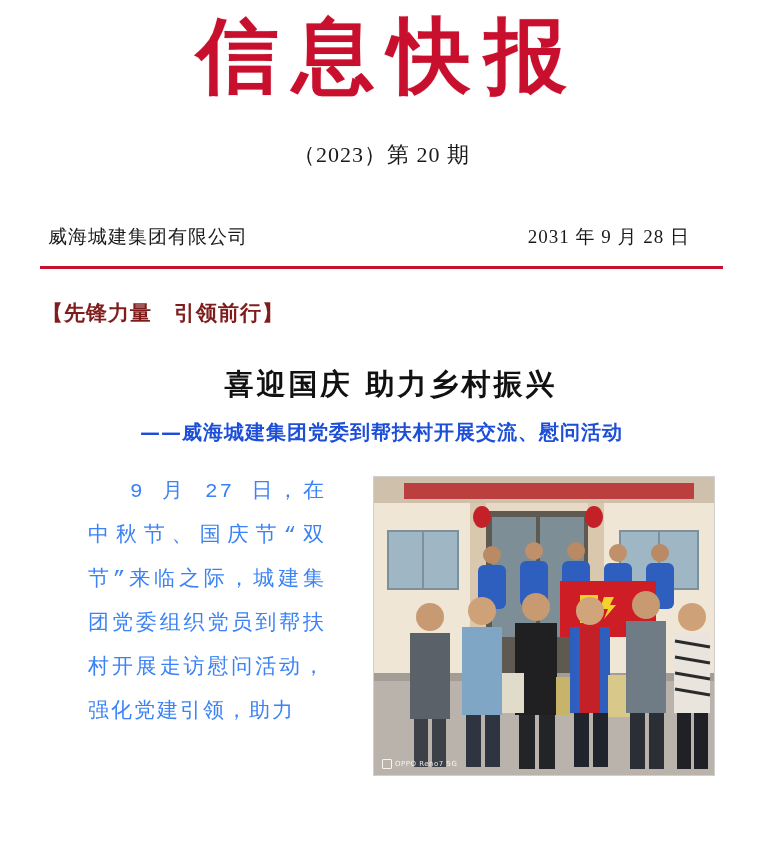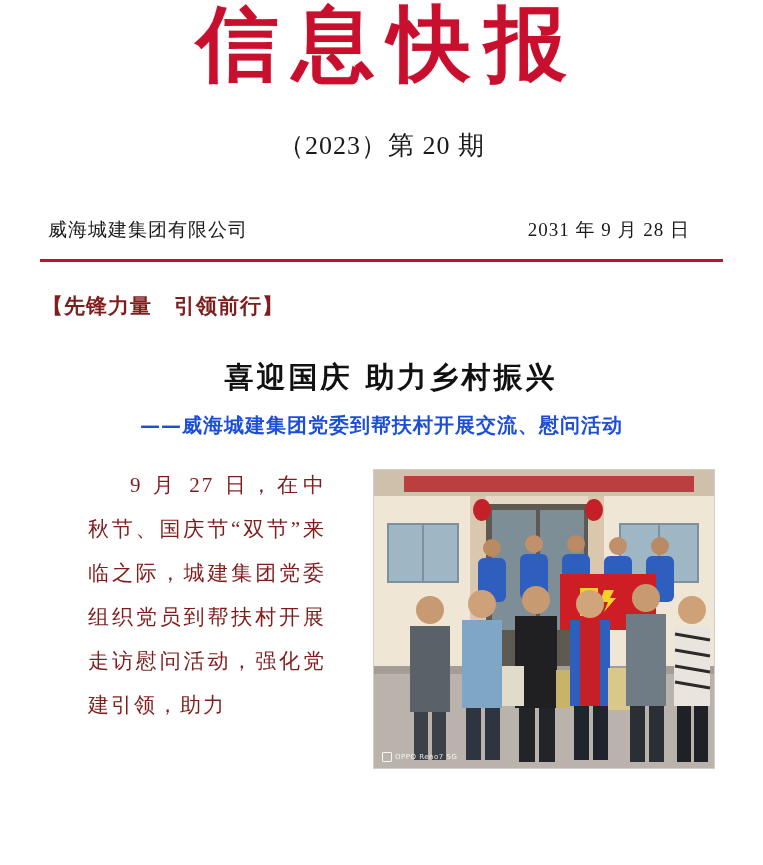--- a/index.html
+++ b/index.html
@@ -18,37 +18,37 @@
   .page {
     position: relative;
     width: 763px;
     height: 865px;
     background: #ffffff;
   }
 
   
   .masthead {
     text-align: center;
-    padding-top: 2px;
+    padding-top: 14px;
   }
   .masthead-title {
     font-family: "DejaVu Serif", serif;
     font-weight: bold;
     font-size: 82px;
     line-height: 1.0;
     letter-spacing: 14px;
     color: #c8102e;
     text-indent: 14px;
     text-shadow: 0 0 1px rgba(200,16,46,0.5);
   }
 
   .issue-line {
     text-align: center;
     margin-top: 44px;
-    font-size: 26px;
+    font-size: 22px;
     letter-spacing: 1px;
     color: #1a1a1a;
     font-family: "Liberation Serif", serif;
   }
 
   
   .pub-row {
     margin: 54px 73px 0 48px;
     display: flex;
     align-items: flex-end;
@@ -104,27 +104,27 @@
   .body-area {
     margin: 24px 48px 0 48px;
     position: relative;
     height: 320px;
   }
   .body-text {
     position: absolute;
     left: 40px;
     top: 0;
     width: 238px;
-    font-family: Liberation Serif, serif;
+    font-family: Liberation Mono, monospace;
     font-size: 21px;
     line-height: 44px;
     letter-spacing: 2px;
     text-align: justify;
     text-indent: 42px;
-    color: #7f1d1d;
+    color: #3b82f6;
   }
 
   
   .photo {
     position: absolute;
     right: 0;
     top: 6px;
     width: 340px;
     height: 298px;
     overflow: hidden;

